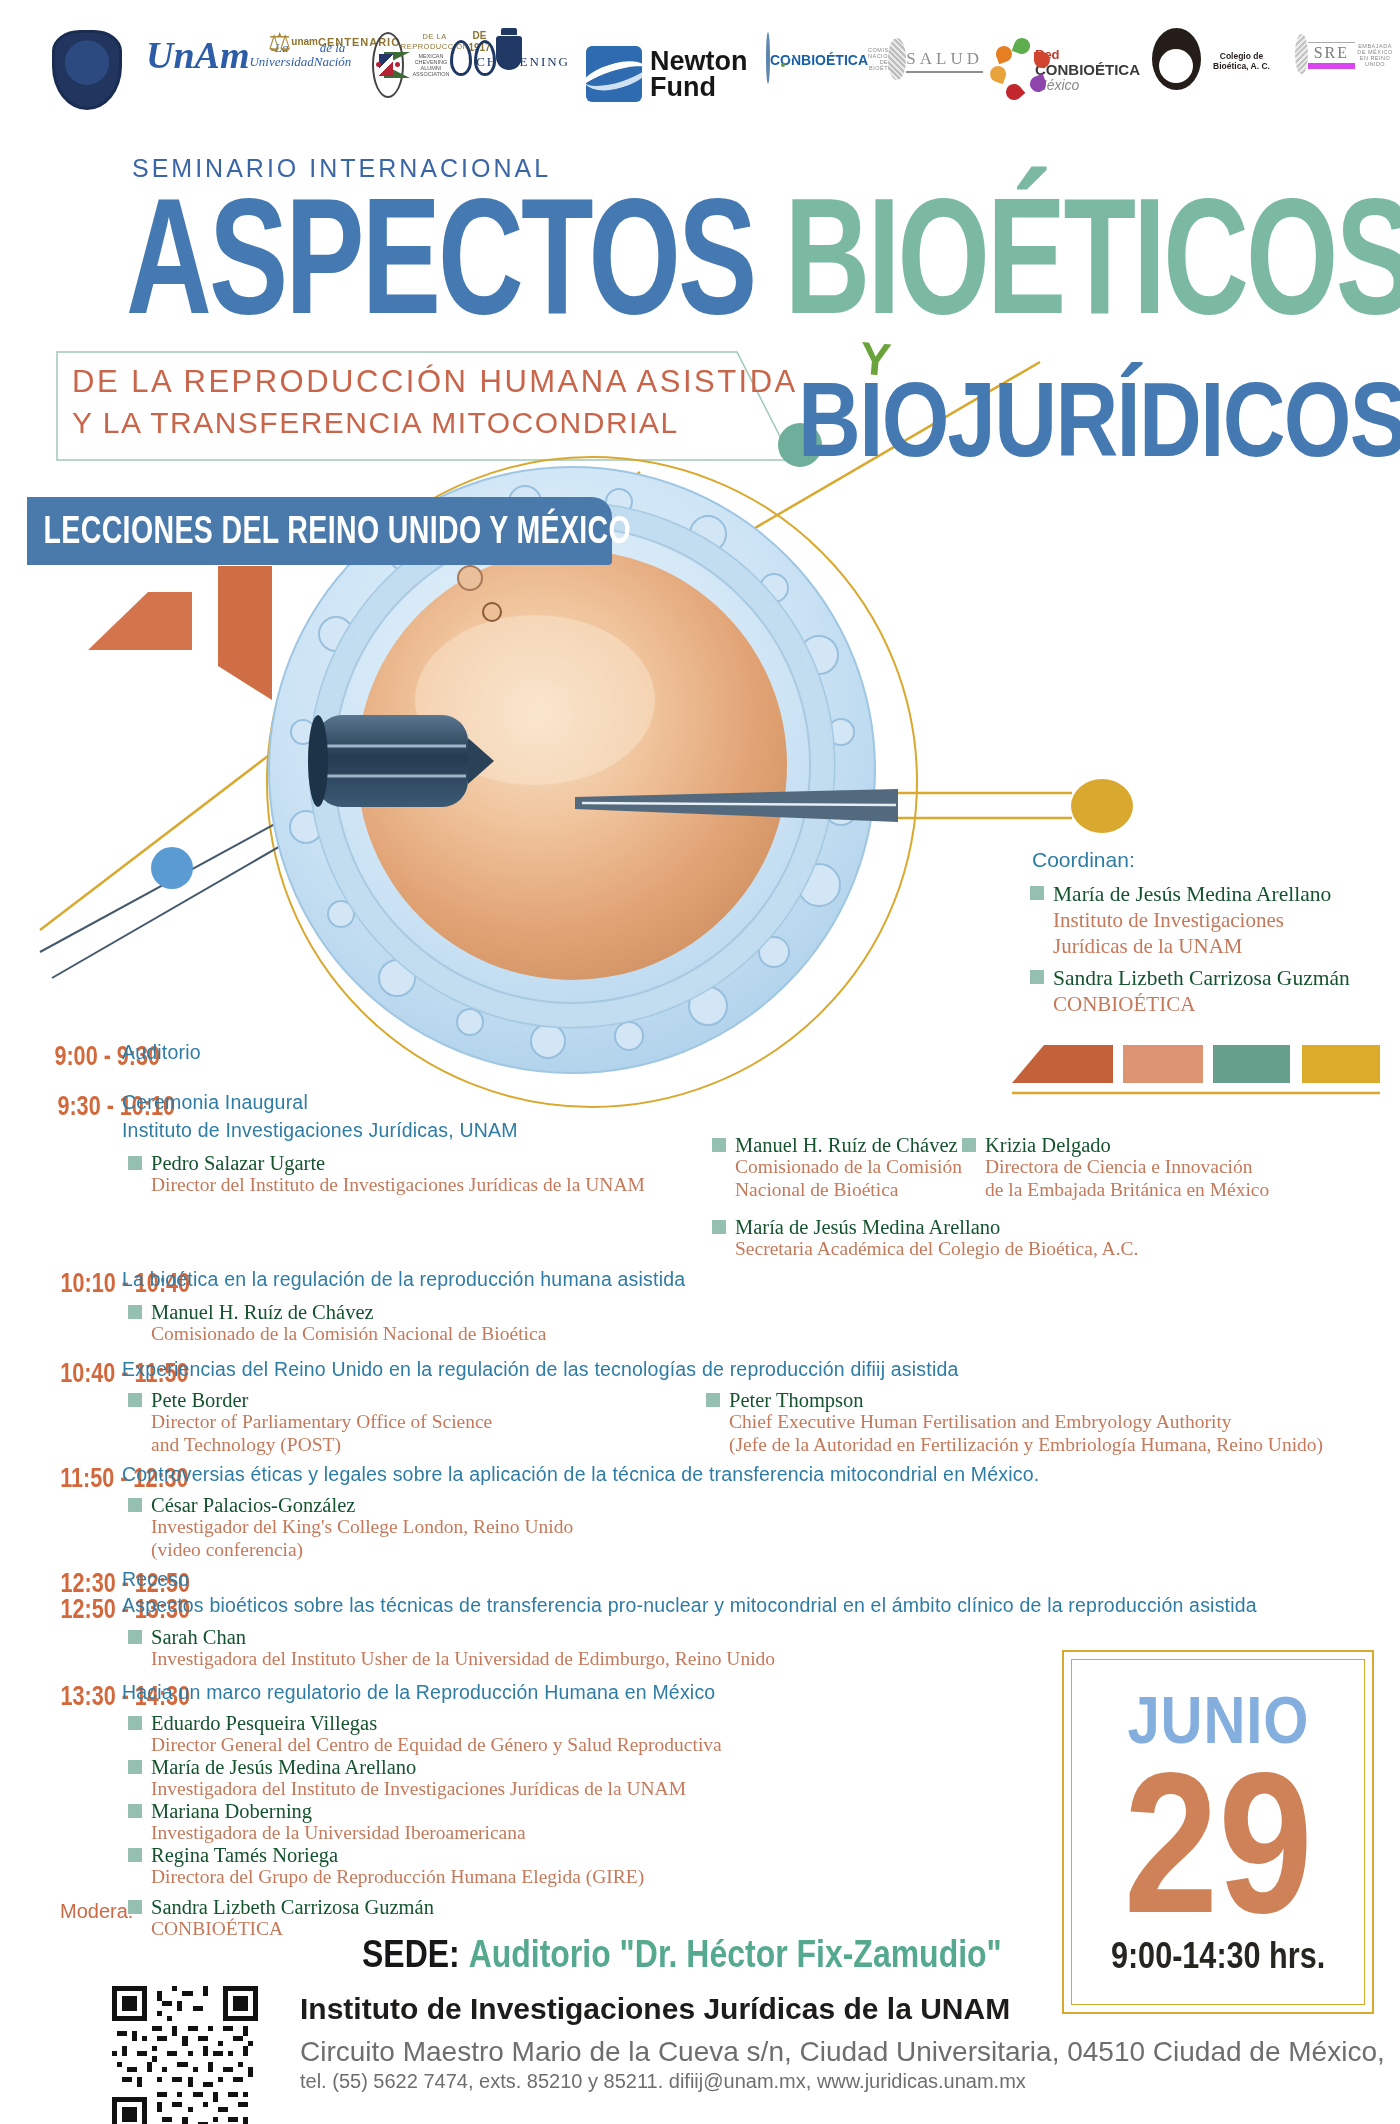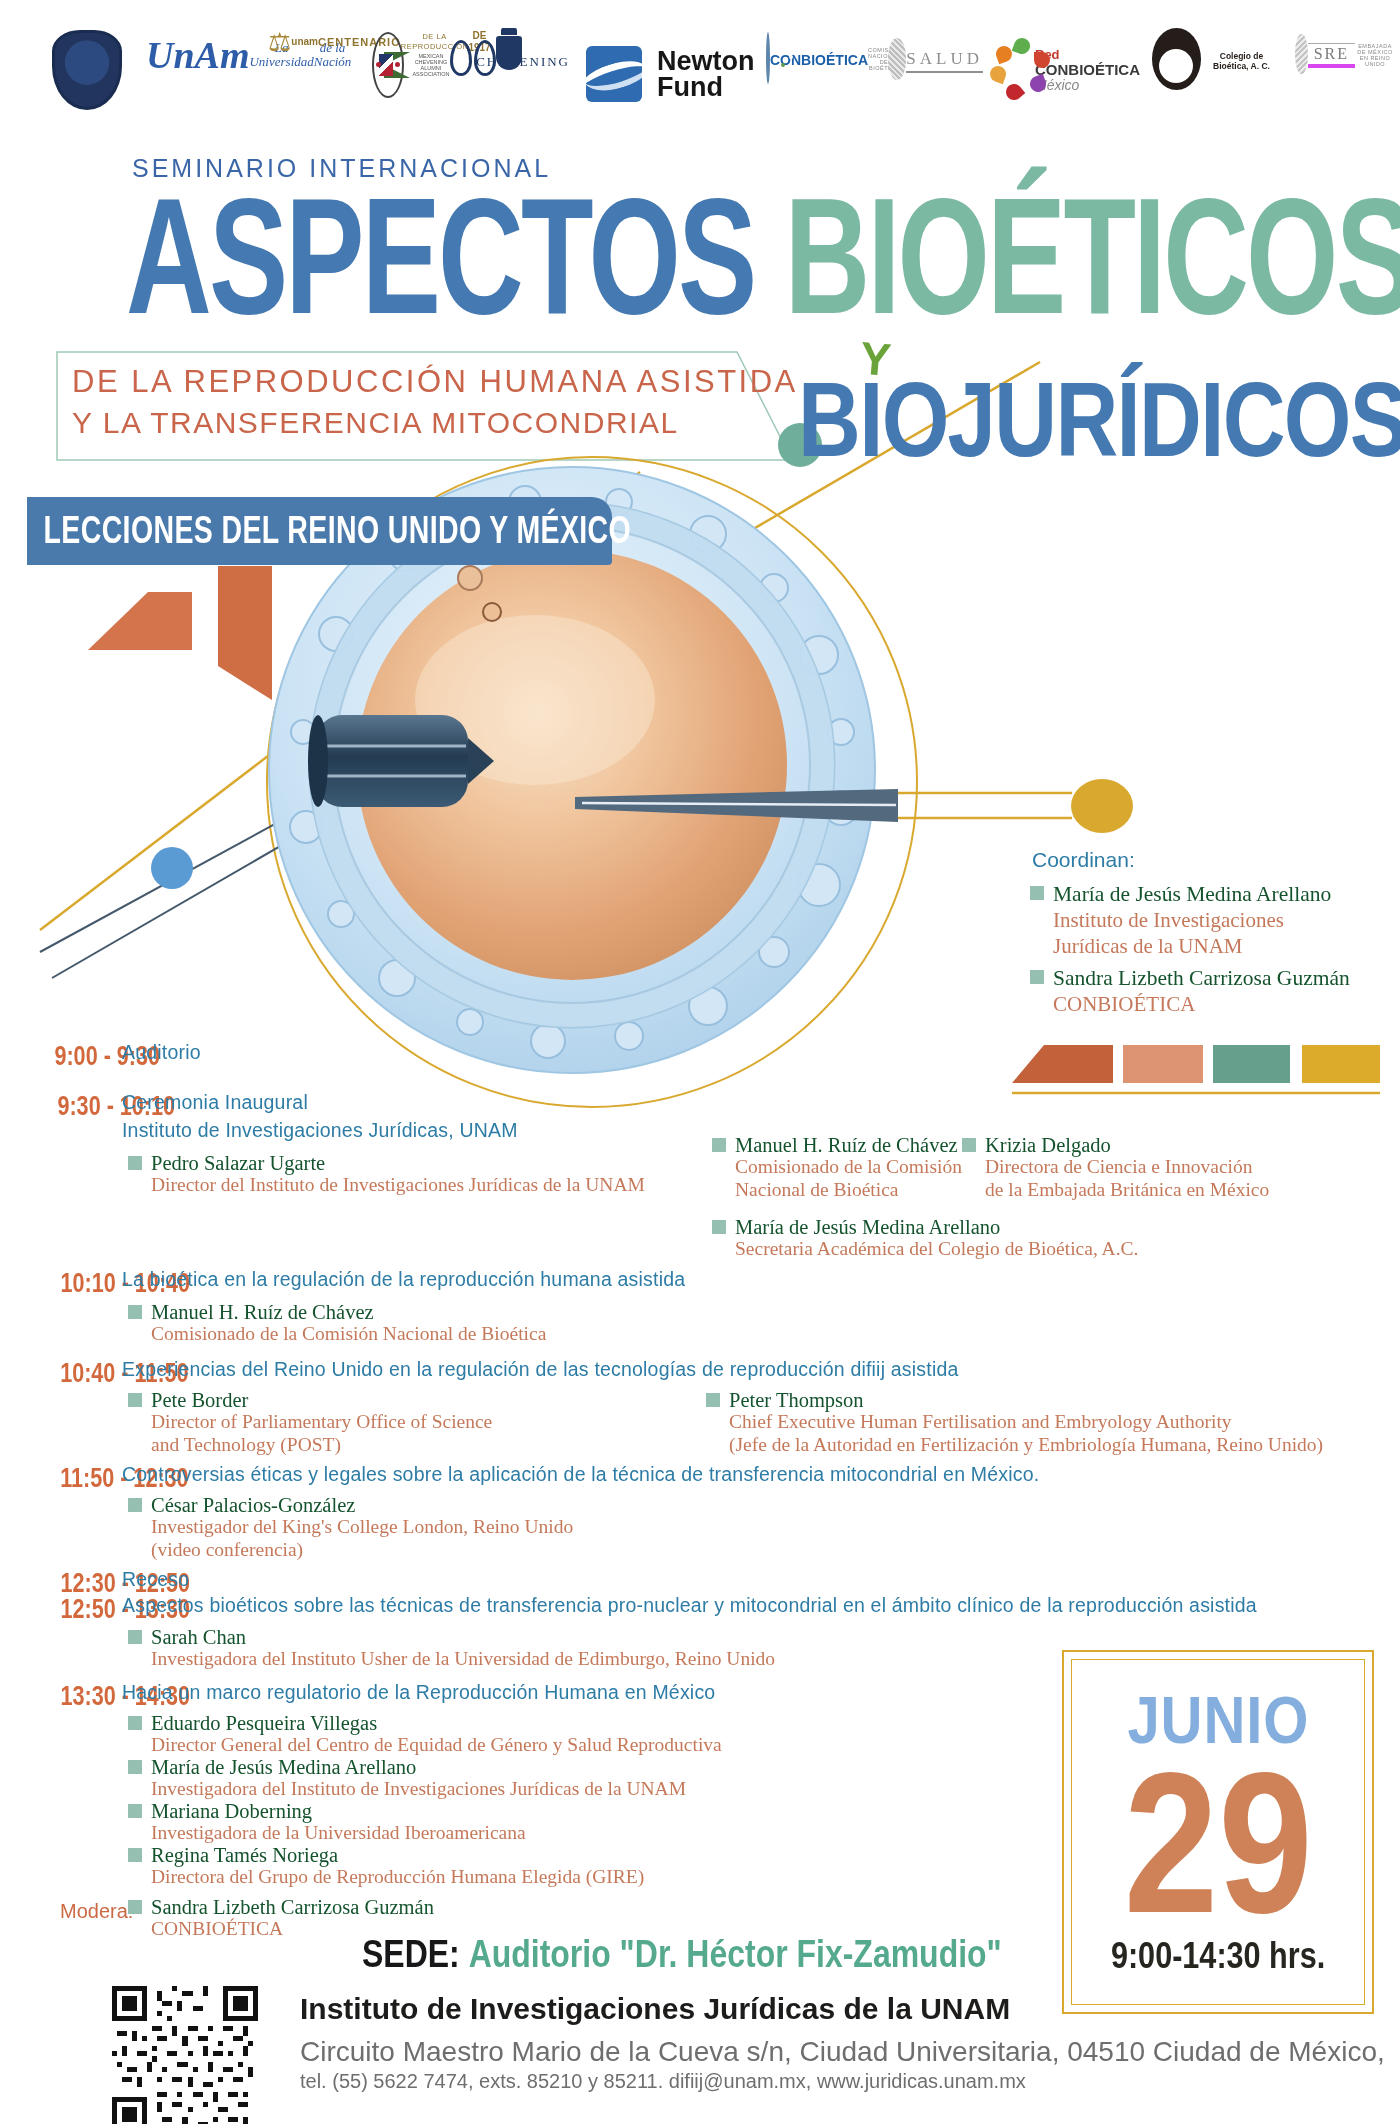--- a/index.html
+++ b/index.html
@@ -23,41 +23,41 @@
   .alum-flag{position:absolute;left:10px;top:18px;width:0;height:0;border-top:13px solid #3e6b33;border-bottom:13px solid #3e6b33;border-left:0;border-right:26px solid transparent;background:none;}
   .alum-flag2{position:absolute;right:9px;top:20px;width:14px;height:22px;background:linear-gradient(135deg,#24356b 0 40%,#fff 41% 59%,#b32335 60% 100%);}
   .alum-dot1{position:absolute;left:2px;top:28px;width:5px;height:5px;border-radius:50%;background:#b32335;}
   .alum-dot2{position:absolute;right:2px;top:28px;width:5px;height:5px;border-radius:50%;background:#b32335;}
   .chev-crest{position:relative;width:78px;height:58px;}
   .chev-shield{position:absolute;left:26px;top:4px;width:26px;height:34px;background:#1f3864;border-radius:3px 3px 13px 13px;}
   .chev-side{position:absolute;top:8px;width:16px;height:30px;border:3px solid #1f3864;border-radius:50% 50% 50% 50%/60% 60% 40% 40%;background:transparent;}
   .chev-l{left:4px;}.chev-r{right:4px;}
   .chev-crown{position:absolute;left:31px;top:-4px;width:16px;height:7px;background:#1f3864;border-radius:2px 2px 0 0;}
   .chev-text{font-family:"Liberation Serif",serif;font-size:13px;letter-spacing:2px;color:#1f3864;margin-top:2px;}
-  .newton{flex-direction:row !important;align-items:center;gap:15px;}
+  .newton{flex-direction:row !important;align-items:center;gap:8px;}
   .nf-sq{width:56px;height:56px;background:#2e6bb0;border-radius:6px;position:relative;overflow:hidden;}
   .nf-sq:before{content:"";position:absolute;left:-8px;top:18px;width:72px;height:26px;border-top:7px solid #fff;border-radius:50%;transform:rotate(-18deg);}
   .nf-sq:after{content:"";position:absolute;left:-4px;top:6px;width:72px;height:30px;border-bottom:6px solid #cfe0f2;border-radius:50%;transform:rotate(-18deg);}
   .nf-text{font-size:27px;font-weight:bold;color:#171717;line-height:26px;text-align:left;}
   .conb-globe{width:48px;height:48px;border-radius:50%;background:radial-gradient(circle at 35% 35%, #cfe3f4 0 30%, #7fa8cc 70%);border:2px solid #5f87ad;position:relative;}
   .conb-globe:after{content:"";position:absolute;left:20px;top:10px;width:6px;height:6px;border-radius:50%;background:#fff;box-shadow:0 10px 0 -1px #fff,-8px 18px 0 -1px #5f9b4a;}
   .conb-text{font-size:14px;font-weight:bold;color:#1a5fa8;margin-top:3px;}
   .tiny{font-size:5.5px;color:#888;letter-spacing:0.5px;margin-top:1px;}
   .salud-em{width:42px;height:42px;border-radius:50%;background:repeating-linear-gradient(45deg,#bdbdbd 0 2px,#e9e9e9 2px 4px);}
   .salud-text{font-family:"Liberation Serif",serif;font-size:17px;letter-spacing:4px;color:#8f8f8f;margin-top:4px;border-bottom:2px solid #8f8f8f;padding-bottom:2px;}
   .red-dots{position:relative;width:64px;height:64px;}
   .rd{position:absolute;width:16px;height:16px;border-radius:50% 50% 50% 0;}
   .red-text1{font-size:13px;font-weight:bold;color:#c0392b;line-height:14px;text-align:left;}
   .red-text2{font-size:15px;font-weight:bold;color:#3a3a3a;line-height:16px;text-align:left;}
   .red-text3{font-size:14px;font-style:italic;color:#8a8a8a;line-height:15px;text-align:left;}
   .coleg-circle{width:62px;height:62px;border-radius:50%;background:#241d19;position:relative;}
   .coleg-circle:after{content:"";position:absolute;right:8px;bottom:7px;width:34px;height:34px;border-radius:50%;background:#fff;}
   .coleg-cap{font-size:8.5px;font-weight:bold;color:#241d19;margin-top:4px;}
   .sre-em{width:40px;height:40px;border-radius:50%;background:repeating-linear-gradient(-45deg,#c4c4c4 0 2px,#ececec 2px 4px);}
-  .sre-text{font-family:"Liberation Serif",serif;font-size:16px;letter-spacing:2px;color:#7a7a7a;border-top:1px solid #aaa;border-bottom:4px solid #d946ef;padding:1px 6px;margin-top:3px;}
+  .sre-text{font-family:"Liberation Serif",serif;font-size:16px;letter-spacing:2px;color:#7a7a7a;border-top:1px solid #aaa;border-bottom:6px solid #d946ef;padding:1px 6px;margin-top:3px;}
 
   
   .kicker{left:132px;top:154px;font-size:25px;letter-spacing:3px;color:#3a66a8;}
   .headline{left:126px;top:174px;font-size:165px;font-weight:bold;line-height:1;letter-spacing:-4px;
             white-space:nowrap;transform:scaleX(0.72);transform-origin:0 0;}
   .hl-blue{color:#4579b2;}
   .hl-green{color:#7cb9a3;}
   .headline2{left:798px;top:366px;font-size:106px;font-weight:bold;letter-spacing:-2px;color:#4579b2;
              white-space:nowrap;transform:scaleX(0.82);transform-origin:0 0;line-height:1;}
   .conj{left:860px;top:332px;font-size:46px;font-weight:bold;color:#69a339;transform:rotate(5deg);}

